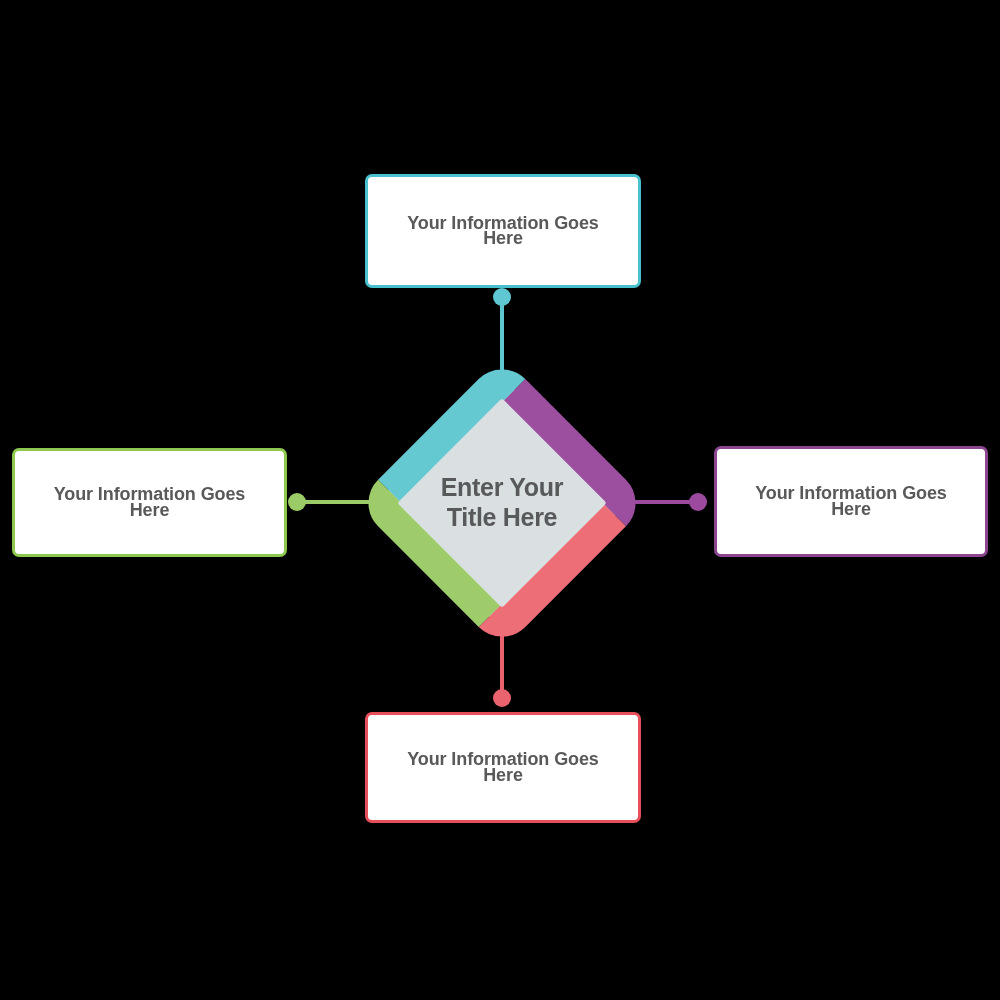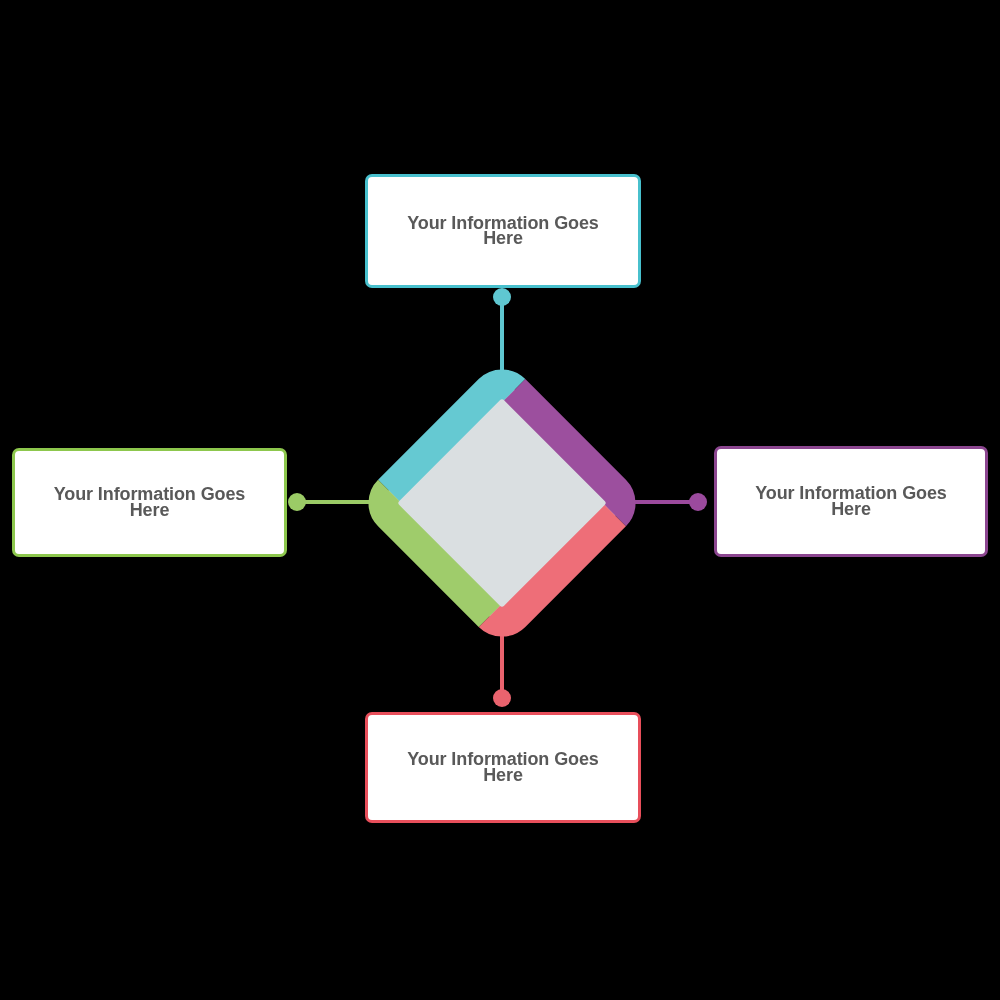--- a/index.html
+++ b/index.html
@@ -71,20 +71,24 @@
 
     <g>
       <polygon points="502,377 628,503 502,629 376,503" style="fill: rgb(218, 223, 225);"></polygon>
       <path class="diamond-segment" d="M 388.7 490.3 L 489.3 389.7 A 18 18 0 0 1 514.7 389.7" style="stroke: rgb(101, 201, 210);"></path>
       <path class="diamond-segment" d="M 514.7 389.7 L 615.3 490.3 A 18 18 0 0 1 615.3 515.7" style="stroke: rgb(156, 79, 158);"></path>
       <path class="diamond-segment" d="M 615.3 515.7 L 514.7 616.3 A 18 18 0 0 1 489.3 616.3" style="stroke: rgb(238, 110, 120);"></path>
       <path class="diamond-segment" d="M 489.3 616.3 L 388.7 515.7 A 18 18 0 0 1 388.7 490.3" style="stroke: rgb(159, 204, 107);"></path>
     </g>
   </svg>
 
+  <div class="center-title" style="color: rgb(88, 89, 91);">
+    <div class="title-line">Enter Your</div>
+    <div class="title-line">Title Here</div>
+  </div>
 
   <div class="info-box box-top" style="border-color: rgb(72, 192, 205); background-color: rgb(255, 255, 255); color: rgb(89, 89, 89);">
     <div class="label-line">Your Information Goes</div>
     <div class="label-line">Here</div>
   </div>
 
   <div class="info-box box-right" style="border-color: rgb(140, 70, 144); background-color: rgb(255, 255, 255); color: rgb(89, 89, 89);">
     <div class="label-line">Your Information Goes</div>
     <div class="label-line">Here</div>
   </div>

